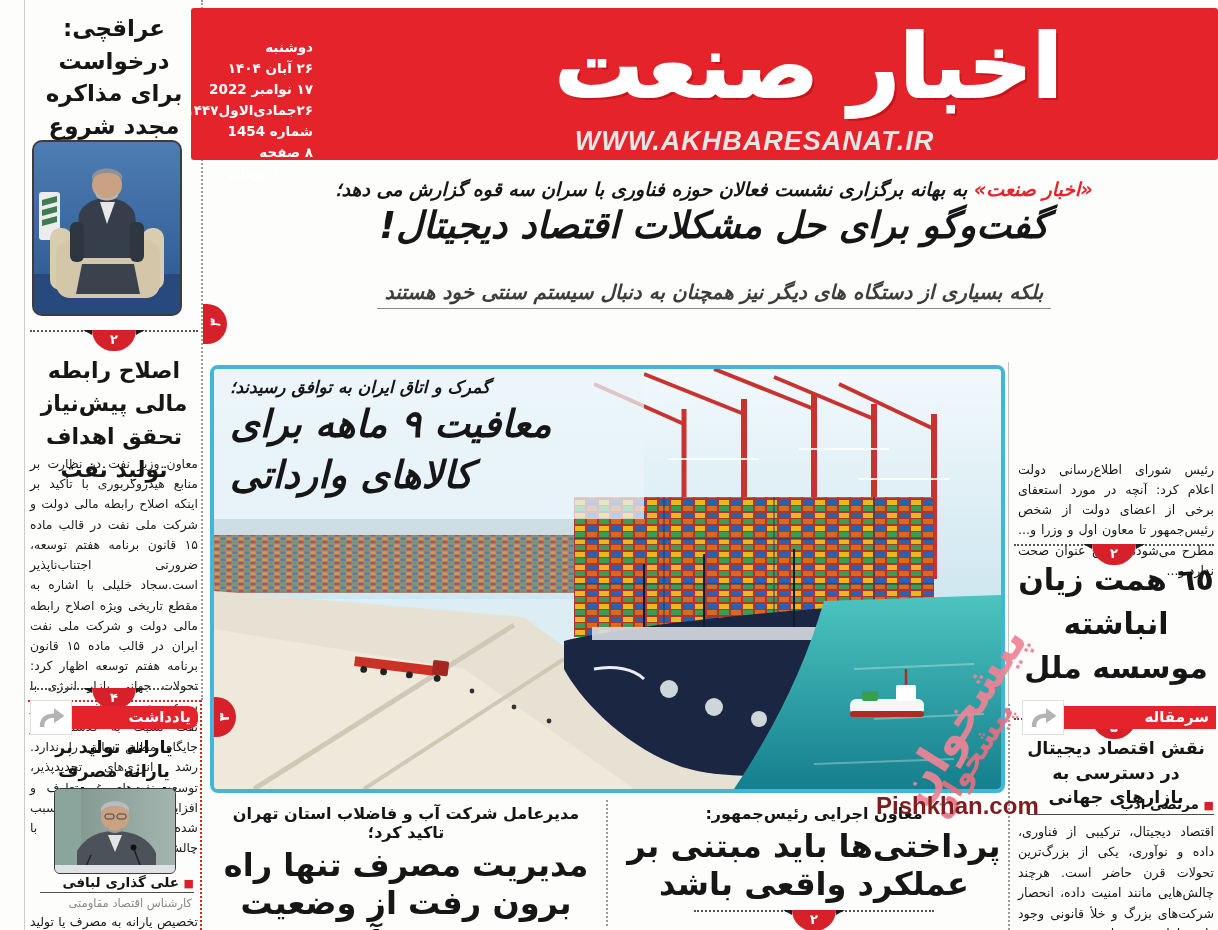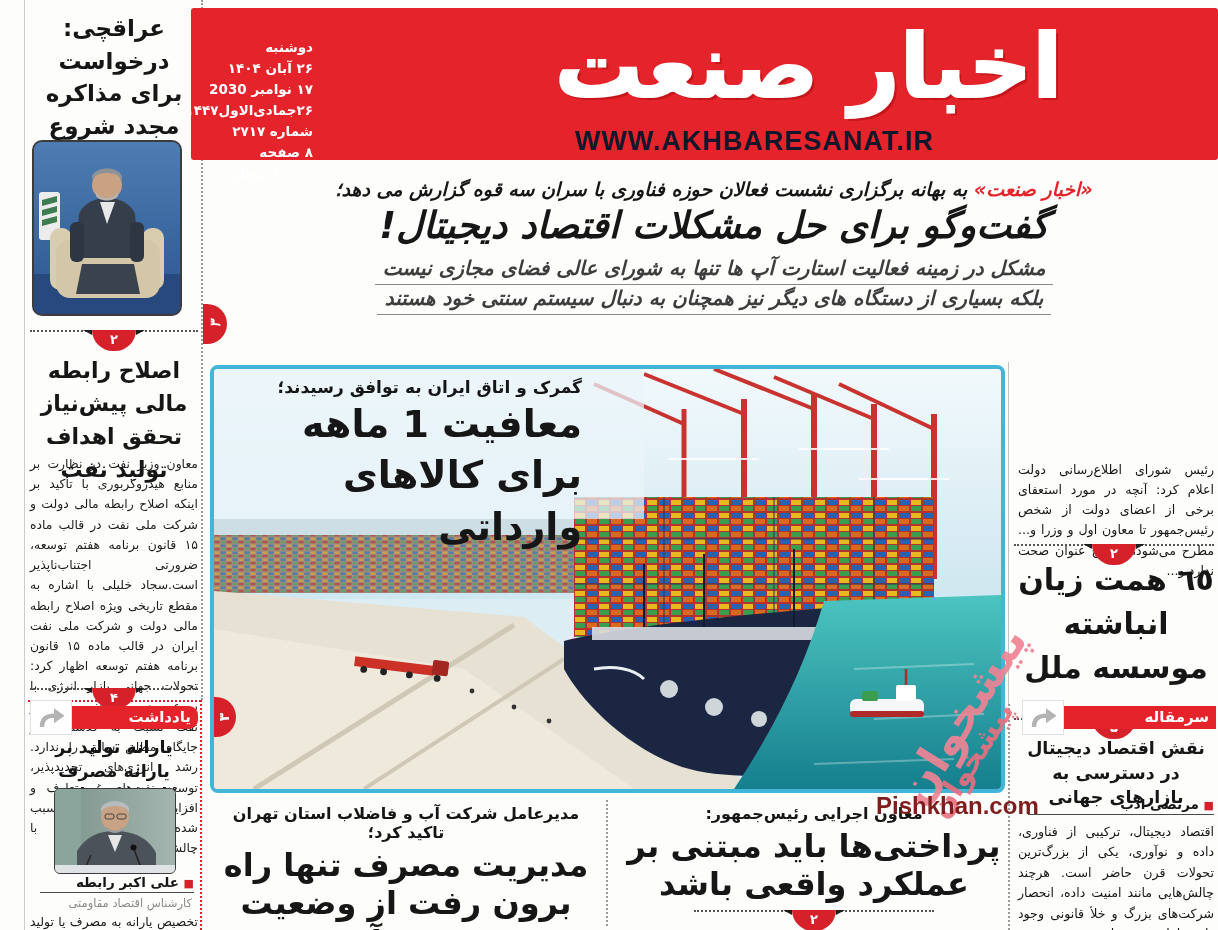--- a/index.html
+++ b/index.html
@@ -19,22 +19,22 @@
   .red-dot-v{left:200px;top:700px;height:230px;border-left:2px dotted #d6212b;}
 
   
   .masthead{left:191px;top:8px;width:1027px;height:152px;background:#e5232b;border-radius:3px;}
   .mh-dates{position:absolute;left:10px;top:7px;width:112px;direction:rtl;text-align:right;
             color:#fff;font-size:13.5px;font-weight:bold;line-height:1.55;margin-top:22px;}
   .mh-logo{position:absolute;left:220px;right:12px;top:-6px;height:124px;direction:rtl;
            text-align:center;color:#fff;font-weight:bold;font-size:88px;line-height:130px;
            letter-spacing:2px;-webkit-text-stroke:2px #ffffff;
            text-shadow:3px 3px 0 rgba(140,0,0,.35);}
-  .mh-url{position:absolute;left:140px;right:40px;bottom:3px;text-align:center;color:#0f172a;
-          font-family:"Liberation Sans",sans-serif;font-weight:bold;font-size:27px;letter-spacing:1px;}
+  .mh-url{position:absolute;left:140px;right:40px;bottom:3px;text-align:center;color:#e5e5e5;
+          font-family:"Liberation Sans",sans-serif;font-weight:bold;font-size:27px;letter-spacing:1px;font-style:italic;}
 
   
   .lead{left:210px;top:166px;width:1008px;height:196px;font-style:italic;}
   .lead-kicker{margin-top:12px;font-size:19px;font-weight:bold;direction:rtl;text-align:center;}
   .lead-kicker .brand{color:#e5232b;}
   .lead-headline{margin-top:4px;font-size:37px;font-weight:bold;direction:rtl;text-align:center;
                  white-space:nowrap;letter-spacing:-1px;}
   .lead-decks{margin-top:8px;direction:rtl;text-align:center;font-size:20px;font-weight:bold;color:#3d3d3d;}
   .lead-decks .deck{display:inline-block;border-bottom:1.5px solid #8a8a8a;padding:0 8px 3px;line-height:1.3;}
 
@@ -77,21 +77,21 @@
   .byline{position:absolute;direction:rtl;text-align:right;border-bottom:1.5px solid #4a4a4a;
           font-size:13.5px;font-weight:bold;padding-bottom:2px;}
   .byline .sq{color:#d6212b;font-size:11px;}
   .note-author{top:874px;left:10px;right:4px;}
   .note-role{top:896px;left:0;right:6px;font-size:11.5px;color:#8a8a8a;text-align:right;}
   .note-body{top:912px;left:0;right:0;font-size:12.4px;line-height:1.6;text-align:justify;}
 
   
   .photo-story{left:210px;top:365px;width:795px;height:428px;border:4px solid #41b6d9;
                border-radius:8px;overflow:hidden;box-sizing:border-box;background:#dcedf4;}
-  .ps-text{position:absolute;left:16px;top:8px;width:352px;direction:rtl;text-align:right;}
+  .ps-text{position:absolute;left:16px;top:8px;width:352px;direction:rtl;text-align:left;font-style:italic;}
   .ps-kicker{font-size:17px;font-weight:bold;margin-bottom:2px;}
   .ps-headline{font-size:38px;font-weight:bold;line-height:1.35;letter-spacing:-1px;}
   .ps-tab{position:absolute;left:-2px;top:328px;}
 
   
   .col-right{left:1016px;top:362px;width:200px;height:568px;}
   .resign-title{top:6px;left:10px;right:10px;font-size:26px;font-weight:bold;line-height:1.2;}
   .resign-body{top:98px;left:2px;right:2px;font-size:12.6px;line-height:1.6;text-align:justify;}
   .rule-resign{top:182px;left:2px;right:2px;}
   .melal-title{top:196px;left:0;right:0;font-size:30px;font-weight:bold;line-height:1.47;}
@@ -126,37 +126,37 @@
   <div class="abs sep-right-top"></div>
   <div class="abs sep-right-bot"></div>
   <div class="abs sep-bottom-mid"></div>
   <div class="abs red-dot-h"></div>
   <div class="abs red-dot-v"></div>
 
   <div class="abs masthead">
     <div class="mh-dates">
       <div>دوشنبه</div>
       <div>۲۶ آبان ۱۴۰۴</div>
-      <div>۱۷ نوامبر 2030</div>
+      <div>۱۷ نوامبر 2022</div>
       <div>۲۶جمادی‌الاول۱۴۴۷</div>
-      <div>شماره ۲۷۱۷</div>
+      <div>شماره 1454</div>
       <div>۸ صفحه</div>
       <div>۱۰۰۰۰ تومان</div>
     </div>
     <div class="mh-logo">اخبار صنعت</div>
     <div class="mh-url">WWW.AKHBARESANAT.IR</div>
   </div>
 
   <div class="abs lead">
     <div class="lead-kicker">
       <span class="brand">«اخبار صنعت»</span><span> به بهانه برگزاری نشست فعالان حوزه فناوری با سران سه قوه گزارش می دهد؛</span>
     </div>
     <div class="lead-headline">گفت‌وگو برای حل مشکلات اقتصاد دیجیتال!</div>
     <div class="lead-decks">
-      <span class="deck">مشکل در زمینه فعالیت استارت آپ ها تنها به شورای عالی فضای مجازی نیست</span><br>
+      <br>
       <span class="deck">بلکه بسیاری از دستگاه های دیگر نیز همچنان به دنبال سیستم سنتی خود هستند</span>
     </div>
     <div class="abs tab-badge lead-tab">
       <span>۳</span>
     </div>
   </div>
 
   <div class="abs col-left rtl">
 
     <div class="abs a-title ctr">عراقچی: درخواست برای مذاکره مجدد شروع شده است</div>
@@ -229,21 +229,21 @@
         <path d="M52 38 C56 43 64 43 68 38 L68 41 C64 45 56 45 52 41 Z" fill="#9c9c9c"></path>
         <line x1="88" y1="84" x2="79" y2="60" stroke="#222" stroke-width="1.6"></line>
         <circle cx="78.5" cy="58.5" r="3" fill="#111"></circle>
         <line x1="28" y1="84" x2="36" y2="66" stroke="#222" stroke-width="1.4"></line>
         <rect y="76" width="120" height="8" fill="#dfe3e6"></rect>
       </svg>
     </div>
 
     <div class="byline note-author">
       <span class="sq">■</span>
-      <span>علی اکبر رابطه</span>
+      <span>علی گذاری لبافی</span>
     </div>
     <div class="abs note-role">کارشناس اقتصاد مقاومتی</div>
     <div class="abs note-body">تخصیص یارانه به مصرف یا تولید موضوع مهمی است که در خصوص آن باید بحث</div>
   </div>
 
   <div class="abs photo-story">
     <svg width="100%" height="100%" viewBox="0 0 787 420" preserveAspectRatio="none">
       <defs>
         <linearGradient id="sky" x2="0" y2="1">
           <stop offset="0" stop-color="#f2f9fc"></stop>
@@ -341,21 +341,21 @@
       </g>
       <circle cx="258" cy="322" r="2.4" fill="#333"></circle>
       <circle cx="300" cy="338" r="2.4" fill="#333"></circle>
       <circle cx="335" cy="352" r="2.4" fill="#333"></circle>
 
       <rect x="0" y="0" width="430" height="150" fill="#e9f4f9" opacity="0.75"></rect>
     </svg>
 
     <div class="ps-text">
       <div class="ps-kicker">گمرک و اتاق ایران به توافق رسیدند؛</div>
-      <div class="ps-headline">معافیت 1 ماهه برای کالاهای وارداتی</div>
+      <div class="ps-headline">معافیت ۹ ماهه برای کالاهای وارداتی</div>
     </div>
     <div class="tab-badge ps-tab">
       <span>۳</span>
     </div>
   </div>
 
   <div class="abs col-right rtl">
 
     <div class="abs resign-body">رئیس شورای اطلاع‌رسانی دولت اعلام کرد: آنچه در مورد استعفای برخی از اعضای دولت از شخص رئیس‌جمهور تا معاون اول و وزرا و... مطرح می‌شود، به هیچ عنوان صحت ندارد و...</div>
     <div class="abs rule rule-resign">

